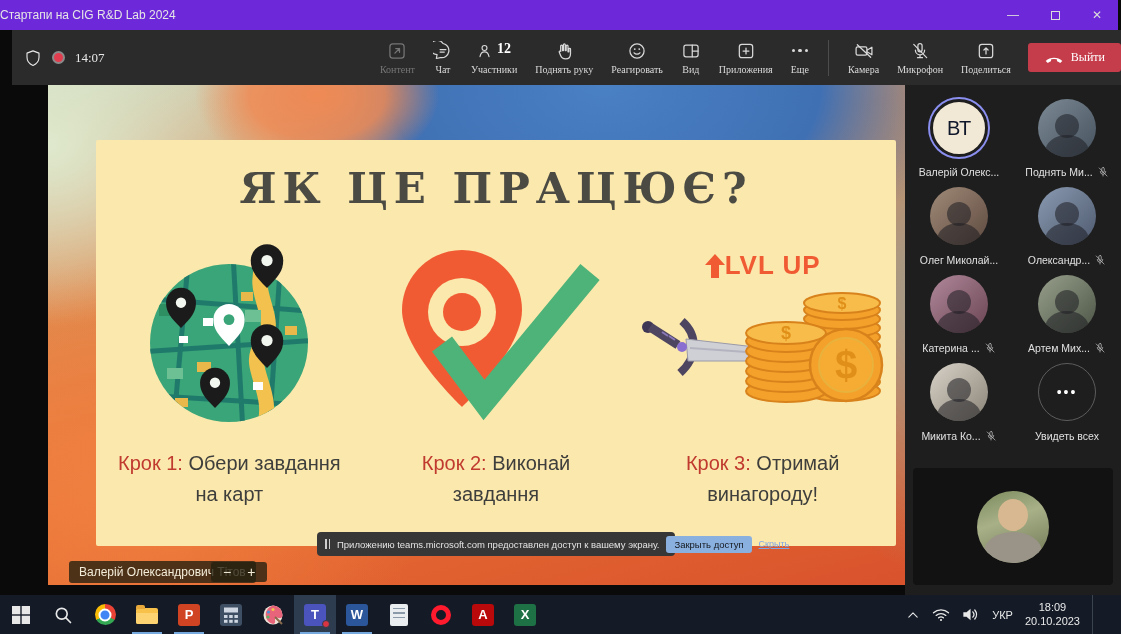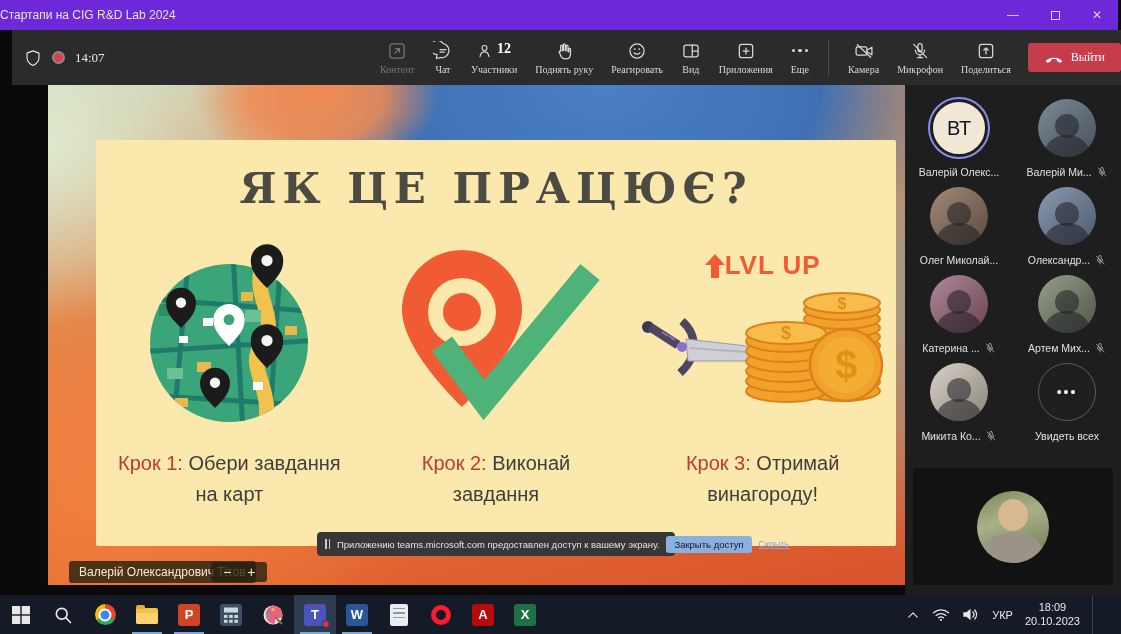--- a/index.html
+++ b/index.html
@@ -402,21 +402,21 @@
   <div class="panel">
     <div class="p-cell">
       <div class="avatar initials">ВТ</div>
       <div class="p-name-row">
           <span>Валерій Олекс...</span>
         </div>
     </div>
     <div class="p-cell">
       <div class="avatar photo ph-a"></div>
       <div class="p-name-row">
-          <span>Валерій Ми...</span>
+          <span>Поднять Ми...</span>
         <svg class="i" width="12" height="12" viewBox="0 0 24 24" style="color:#bdbdbd">
             <rect x="9.5" y="3" width="5" height="10" rx="2.5"></rect>
             <path d="M6.5 11a5.5 5.5 0 0011 0M12 16.5V20M4.5 4l15.5 16"></path>
           </svg>
       </div>
     </div>
     <div class="p-cell">
       <div class="avatar photo ph-c"></div>
       <div class="p-name-row">
           <span>Олег Миколай...</span>

